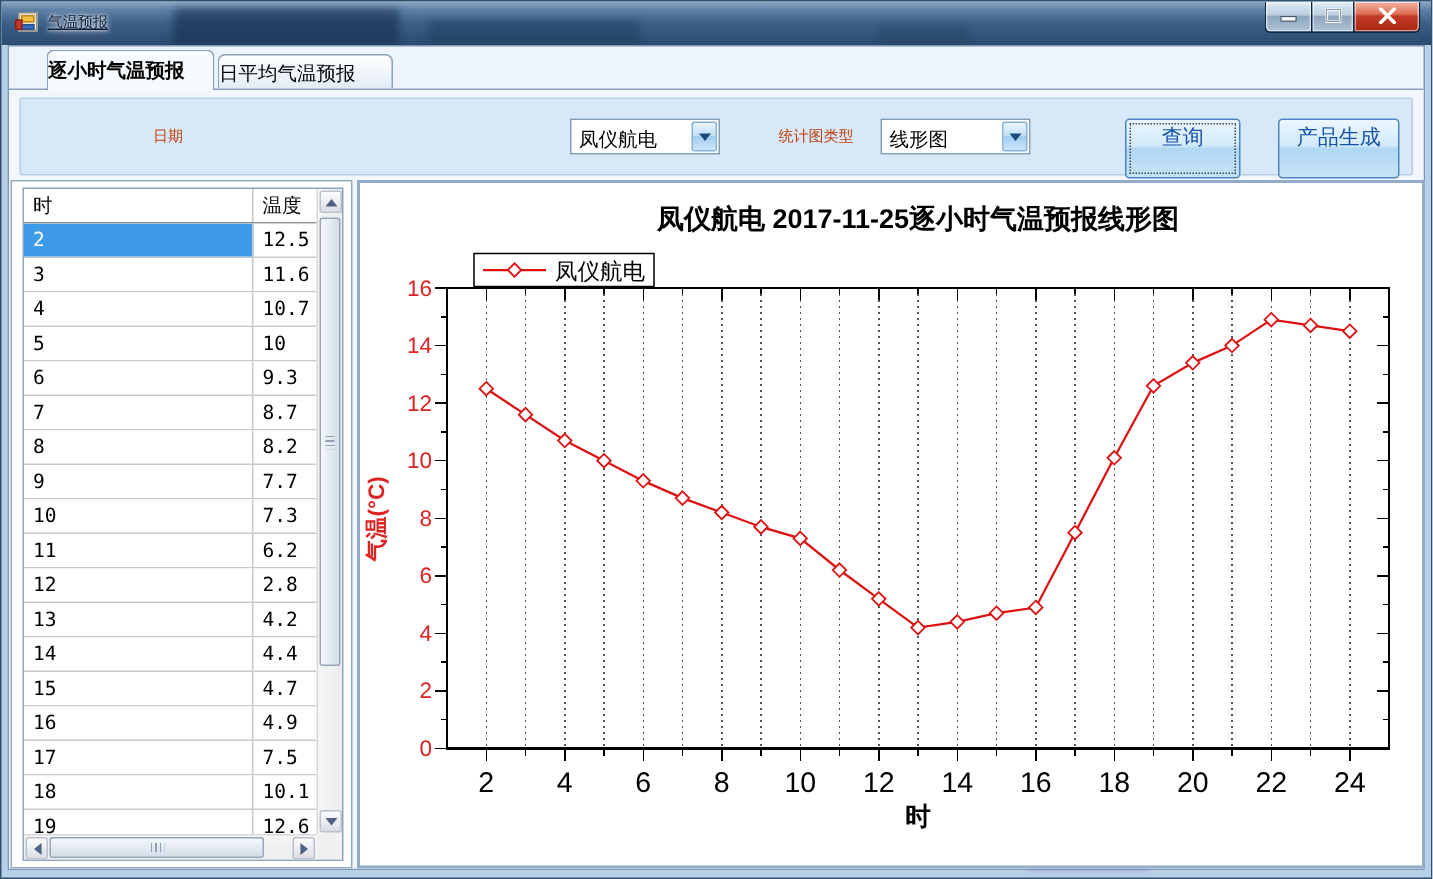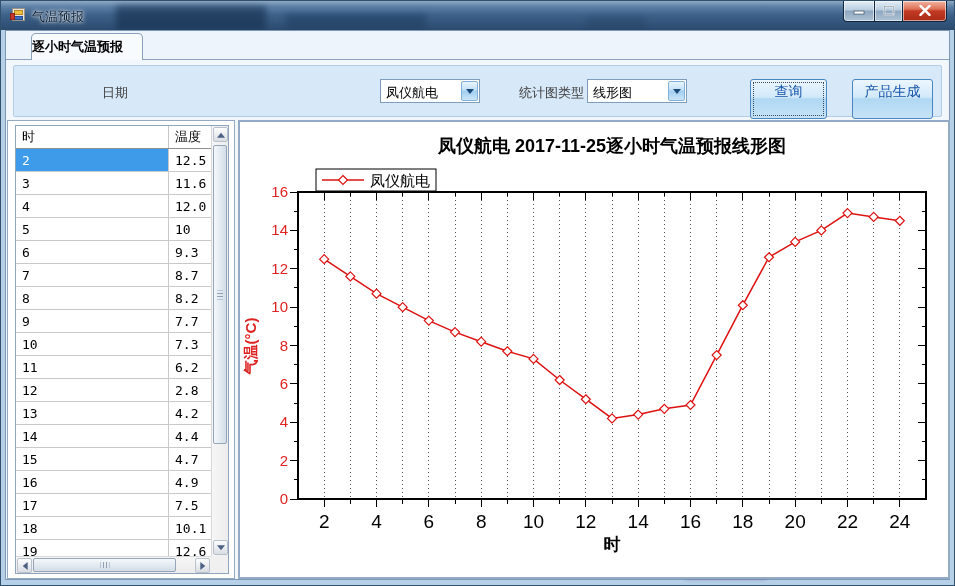--- a/index.html
+++ b/index.html
@@ -18,22 +18,22 @@
   .blob.b3 { left: 585px; top: 16px; width: 60px; height: 13px; background: #223f60; opacity: .35; }
   .app-icon { position: absolute; left: 9px; top: 7px; width: 17px; height: 15px; }
   .app-icon .win { position: absolute; left: 2px; top: 0; width: 13px; height: 13px;
                    background: #e8e4da; border: 1px solid #9a9488; }
   .app-icon .ttl { position: absolute; left: 4px; top: 2px; width: 9px; height: 5px;
                    background: #f0c040; border: 1px solid #b98a20; }
   .app-icon .bar { position: absolute; left: 4px; top: 8px; width: 9px; height: 4px;
                    background: #3b6fc4; border: 1px solid #274f92; }
   .app-icon .red { position: absolute; left: 0; top: 5px; width: 5px; height: 7px;
                    background: #c8382a; border: 1px solid #8c2218; }
-  .titlebar .title { position: absolute; left: 31px; top: 7px; font-size: 13px; color: #0a1e35;
-                     text-shadow: 0 0 5px rgba(255,255,255,.95), 0 0 2px rgba(255,255,255,.9); }
+  .titlebar .title { position: absolute; left: 31px; top: 7px; font-size: 10px; color: #0a1e35;
+                     text-shadow: 0 0 5px rgba(255,255,255,.95), 0 0 2px rgba(255,255,255,.9); text-decoration: underline; }
   .caption { position: absolute; top: 0; right: 7px; height: 21px; display: flex; }
   .cbtn { height: 21px; border: 1px solid #10263e; border-top: none; position: relative;
           background: linear-gradient(#e4eef7 0%,#b9cddf 45%,#8ea7bf 50%,#aec3d6 100%);
           box-shadow: inset 0 0 0 1px rgba(255,255,255,.55); cursor: default; }
   .cbtn.min { width: 32px; border-radius: 0 0 0 4px; }
   .cbtn.max { width: 27px; border-left: none; border-right: none; }
   .cbtn.close { width: 45px; border-radius: 0 0 4px 0;
           background: linear-gradient(#f2b5a4 0%,#dd7258 40%,#c23a24 50%,#aa2a16 100%); }
   .cbtn svg { position: absolute; left: 50%; top: 50%; transform: translate(-50%,-55%); }
 
@@ -49,21 +49,21 @@
          background: linear-gradient(#fdfefe,#e2ecf6); cursor: default; }
   .tab.active { left: 25px; top: 2px; width: 112px; height: 27px; line-height: 26px;
          font-weight: bold; background: #f7fbfe; z-index: 2; }
   .tab.inactive { left: 139px; top: 5px; width: 117px; height: 24px; line-height: 23px; }
   .tabpage { position: absolute; left: 0; right: 0; top: 28px; bottom: 0;
              background: #f2f7fd; border-top: 1px solid #8ba0bc; z-index: 1; }
 
   
   .toolbar { position: absolute; left: 7px; top: 5px; width: 929px; height: 52px;
              background: #d7e8f8; border: 1px solid #b3cde7; border-radius: 2px; }
-  .tlabel { position: absolute; top: 18px; font-size: 13px; color: #404040; }
+  .tlabel { position: absolute; top: 18px; font-size: 10px; color: #c2410c; }
   .lbl-date { left: 88px; }
   .lbl-station { left: 303px; margin-top: 48px; }
   .lbl-type { left: 505px; }
   .field { position: absolute; top: 13px; height: 24px; background: #fff;
            border: 1px solid #7f9db9; }
   .date-field { left: 122px; width: 167px; }
   .field .val { position: absolute; left: 5px; top: 4px; font: 13px "DejaVu Sans Mono", monospace; color: #000; }
   .combo .val { font-family: "Liberation Sans", sans-serif; font-size: 13px; }
   .cal-group { position: absolute; right: 3px; top: 2px; width: 32px; height: 18px; display: flex;
                align-items: center; justify-content: flex-end; gap: 4px; }
@@ -161,20 +161,21 @@
       <div class="cbtn close">
         <svg width="13" height="11">
             <path d="M2 1 L11 10 M11 1 L2 10" stroke="#fff" stroke-width="2.4" stroke-linecap="round"></path>
           </svg>
       </div>
     </div>
   </div>
 
   <div class="client">
     <div class="tab active">逐小时气温预报</div>
+    <div class="tab inactive">日平均气温预报</div>
 
     <div class="tabpage">
 
       <div class="toolbar">
         <span class="tlabel lbl-date">日期</span>
 
         <span class="tlabel lbl-station">电力站点</span>
         <div class="field combo station">
           <span class="val">凤仪航电</span>
           <span class="combo-btn">
@@ -204,21 +205,21 @@
               <div class="trow">
                 <div class="tc c1 sel">2</div>
                 <div class="tc c2">12.5</div>
               </div>
               <div class="trow">
                 <div class="tc c1">3</div>
                 <div class="tc c2">11.6</div>
               </div>
               <div class="trow">
                 <div class="tc c1">4</div>
-                <div class="tc c2">12.0</div>
+                <div class="tc c2">10.7</div>
               </div>
               <div class="trow">
                 <div class="tc c1">5</div>
                 <div class="tc c2">10</div>
               </div>
               <div class="trow">
                 <div class="tc c1">6</div>
                 <div class="tc c2">9.3</div>
               </div>
               <div class="trow">

